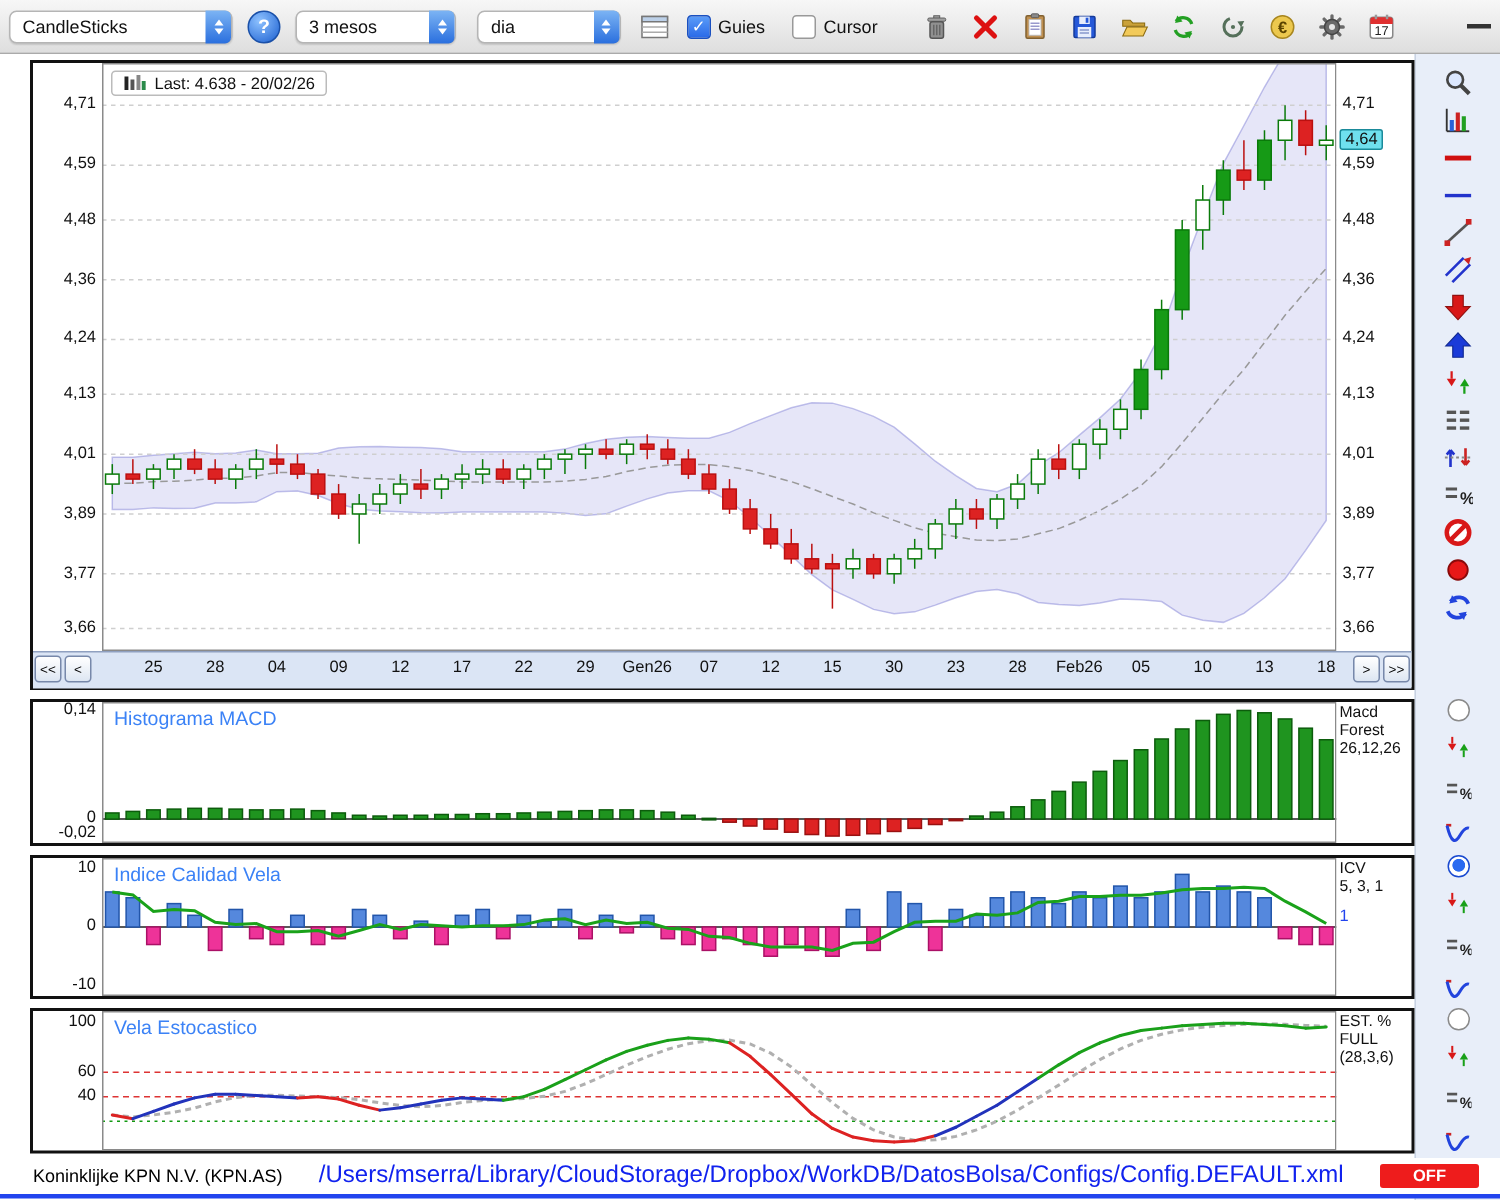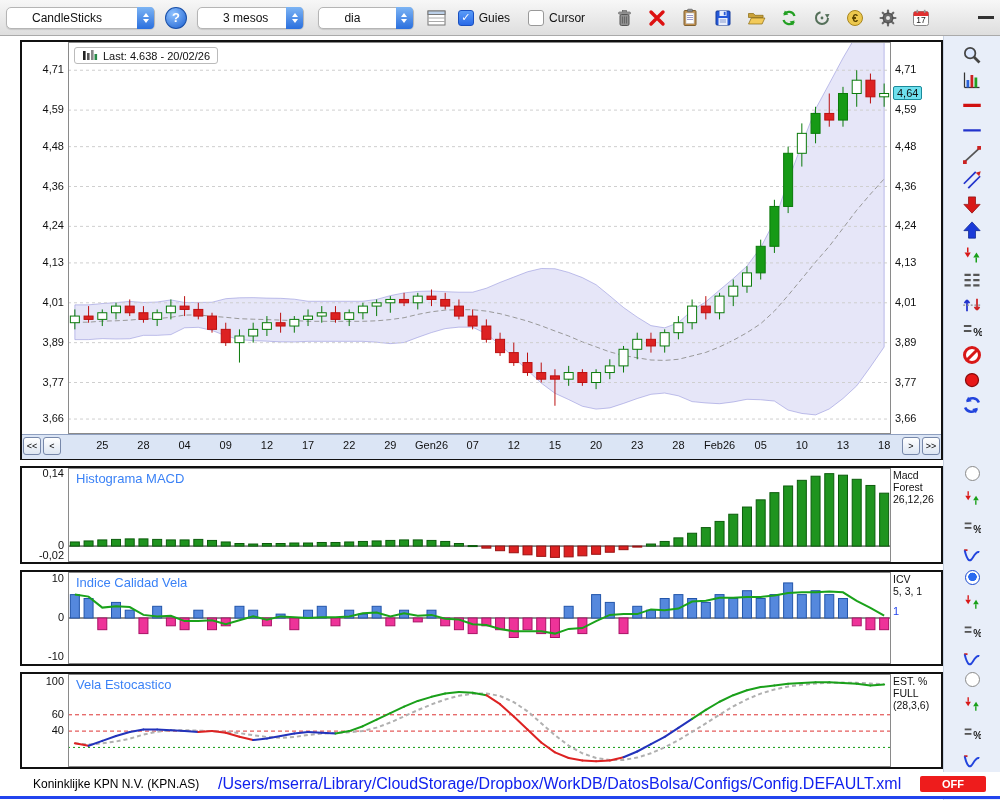--- a/index.html
+++ b/index.html
@@ -5,21 +5,21 @@
   html,body{margin:0;padding:0;width:1000px;height:800px;background:#fff;overflow:hidden;
     font-family:"Liberation Sans", sans-serif;font-size:12px;color:#111;}
   .app{position:relative;width:1000px;height:800px;}
 
   
   .toolbar{position:absolute;left:0;top:0;width:100%;height:36px;box-sizing:border-box;
     background:linear-gradient(#f7f7f7,#dedede);border-bottom:1px solid #aaa;
     display:flex;align-items:center;padding:0 6px;}
   .popup{display:inline-flex;align-items:center;justify-content:space-between;height:22px;
     background:#fff;border:1px solid #b5b5b5;border-radius:5px;box-shadow:0 1px 1px rgba(0,0,0,.12);
-    padding-left:25px;box-sizing:border-box;cursor:pointer;}
+    padding-left:8px;box-sizing:border-box;cursor:pointer;}
   .popup-label{font-size:12px;white-space:nowrap;}
   .stepper{width:17px;height:22px;border-radius:0 4px 4px 0;margin-left:6px;
     background:linear-gradient(#7cb4f4,#2a6fde);display:flex;flex-direction:column;
     align-items:center;justify-content:center;}
   .tri-up{width:0;height:0;border-left:3.5px solid transparent;border-right:3.5px solid transparent;
     border-bottom:4.5px solid #fff;margin-bottom:2px;}
   .tri-down{width:0;height:0;border-left:3.5px solid transparent;border-right:3.5px solid transparent;
     border-top:4.5px solid #fff;}
   .help-btn{width:20px;height:20px;border-radius:50%;margin:0 10px 0 10px;
     background:radial-gradient(circle at 35% 30%,#8ec2ff,#1b5fd0);color:#fff;font-weight:bold;
@@ -57,21 +57,21 @@
   .watermark{position:absolute;left:54px;top:3px;color:#3b82f6;font-size:13px;pointer-events:none;}
   .xstrip{position:relative;height:24px;background:#dbe5f5;border-top:1px solid #8fa0c0;}
   .xdate{position:absolute;top:4px;transform:translateX(-50%);font-size:11px;color:#111;white-space:nowrap;}
   .navbtn{position:absolute;top:2px;width:18px;height:18px;font-size:9px;line-height:16px;text-align:center;
     border:1px solid #7788aa;border-radius:3px;background:linear-gradient(#fff,#dde6f2);cursor:pointer;
     box-sizing:border-box;padding:0;}
   .icv-one{color:#2244ee;margin-top:8px;font-size:11px;}
 
   
   .statusbar{position:absolute;left:0;top:772px;width:100%;height:24px;display:flex;align-items:center;
-    padding:0 14px 0 33px;box-sizing:border-box;background:#fff;}
+    padding:0 14px 0 22px;box-sizing:border-box;background:#fff;}
   .sb-symbol{font-size:12px;color:#000;white-space:nowrap;}
   .sb-path{flex:1;text-align:center;color:#1122ee;font-size:16px;white-space:nowrap;overflow:hidden;cursor:pointer;}
   .off-badge{background:#ee1c1c;color:#fff;font-weight:bold;font-size:11px;padding:2px 22px;border-radius:2px;}
   .bottomline{position:absolute;left:0;top:796px;width:100%;height:3px;background:#2244ee;}
   svg{display:block;}
 </style>
 </head>
 <body>
 
 <div class="app">
@@ -568,21 +568,21 @@
         <span class="xdate" style="left: 162.592px;">04</span>
         <span class="xdate" style="left: 203.742px;">09</span>
         <span class="xdate" style="left: 244.892px;">12</span>
         <span class="xdate" style="left: 286.042px;">17</span>
         <span class="xdate" style="left: 327.192px;">22</span>
         <span class="xdate" style="left: 368.342px;">29</span>
         <span class="xdate" style="left: 409.492px;">Gen26</span>
         <span class="xdate" style="left: 450.642px;">07</span>
         <span class="xdate" style="left: 491.792px;">12</span>
         <span class="xdate" style="left: 532.942px;">15</span>
-        <span class="xdate" style="left: 574.092px;">20</span>
+        <span class="xdate" style="left: 574.092px;">30</span>
         <span class="xdate" style="left: 615.242px;">23</span>
         <span class="xdate" style="left: 656.392px;">28</span>
         <span class="xdate" style="left: 697.542px;">Feb26</span>
         <span class="xdate" style="left: 738.692px;">05</span>
         <span class="xdate" style="left: 779.842px;">10</span>
         <span class="xdate" style="left: 820.992px;">13</span>
         <span class="xdate" style="left: 862.142px;">18</span>
       </div>
   </div>
 

